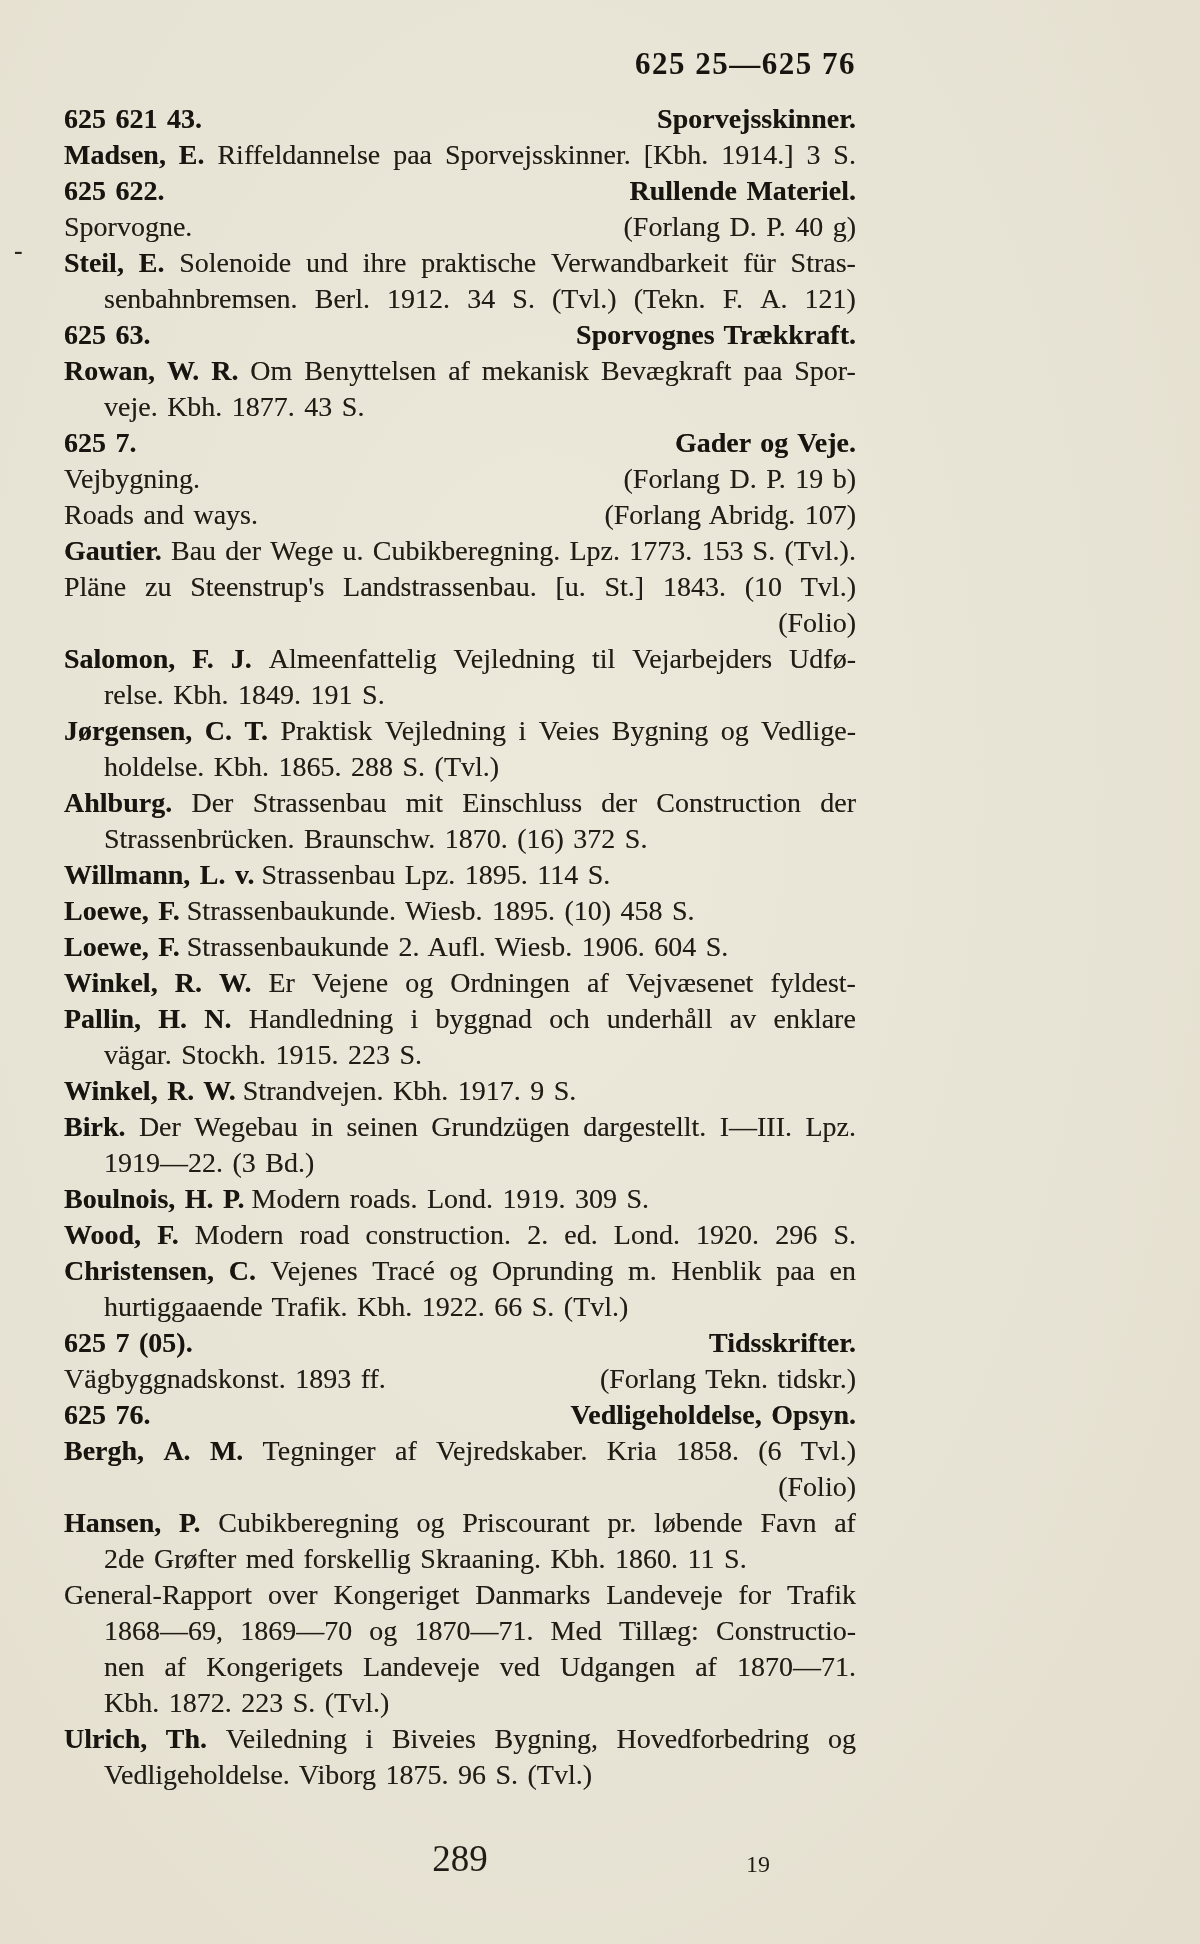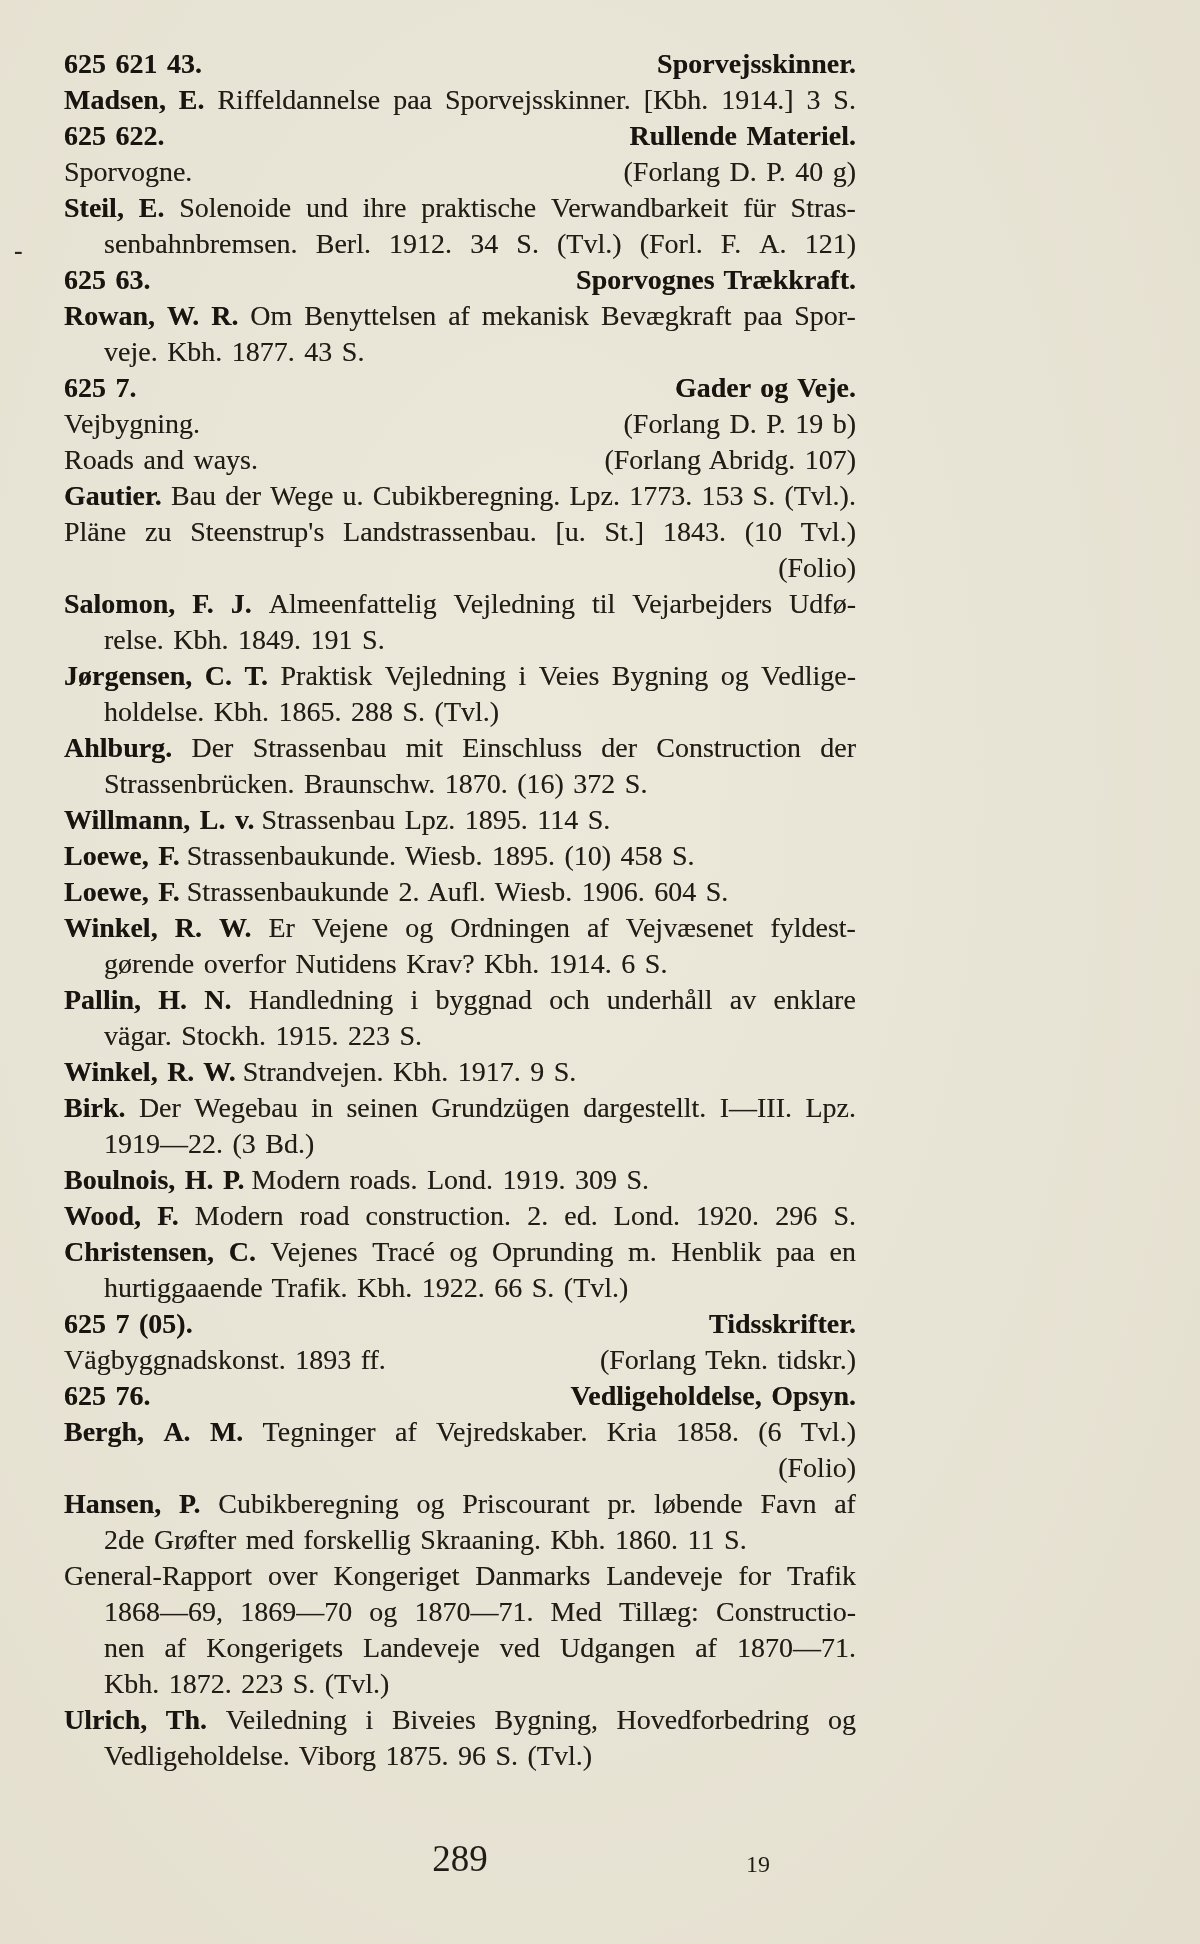--- a/index.html
+++ b/index.html
@@ -84,20 +84,21 @@
   }
 </style>
 </head>
 <body>
 
 <div class="page">
 
   <div class="margin-mark">-</div>
 
   <div class="content">
+    <div class="header-line">625 25—625 76</div>
     <div>
         <div class="line split bold">
           <span class="left">625 621 43.</span>
           <span class="right">Sporvejsskinner.</span>
         </div>
         <div class="line jflex">
           <b>Madsen,</b>
           <b>E.</b>
           <span>Riffeldannelse</span>
           <span>paa</span>
@@ -126,21 +127,21 @@
           <span>für</span>
           <span>Stras-</span>
         </div>
         <div class="line jflex indent">
           <span>senbahnbremsen.</span>
           <span>Berl.</span>
           <span>1912.</span>
           <span>34</span>
           <span>S.</span>
           <span>(Tvl.)</span>
-          <span>(Forl.</span>
+          <span>(Tekn.</span>
           <span>F.</span>
           <span>A.</span>
           <span>121)</span>
         </div>
         <div class="line split bold">
           <span class="left">625 63.</span>
           <span class="right">Sporvognes Trækkraft.</span>
         </div>
         <div class="line jflex">
           <b>Rowan,</b>
@@ -235,21 +236,20 @@
           <b>R.</b>
           <b>W.</b>
           <span>Er</span>
           <span>Vejene</span>
           <span>og</span>
           <span>Ordningen</span>
           <span>af</span>
           <span>Vejvæsenet</span>
           <span>fyldest-</span>
         </div>
-        <div class="line plain indent">gørende overfor Nutidens Krav? Kbh. 1914. 6 S.</div>
         <div class="line jflex">
           <b>Pallin,</b>
           <b>H.</b>
           <b>N.</b>
           <span>Handledning</span>
           <span>i</span>
           <span>byggnad</span>
           <span>och</span>
           <span>underhåll</span>
           <span>av</span>

